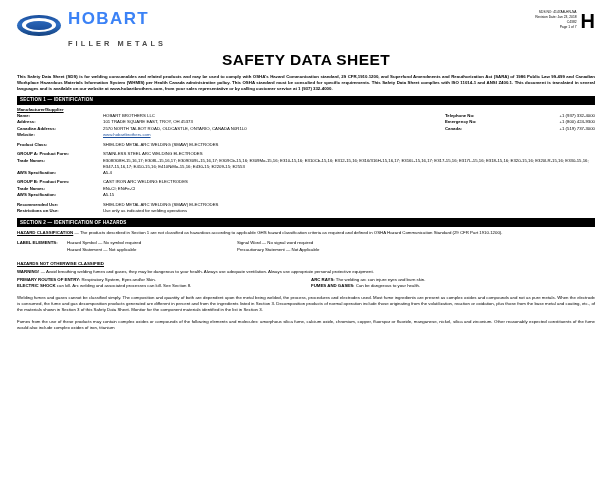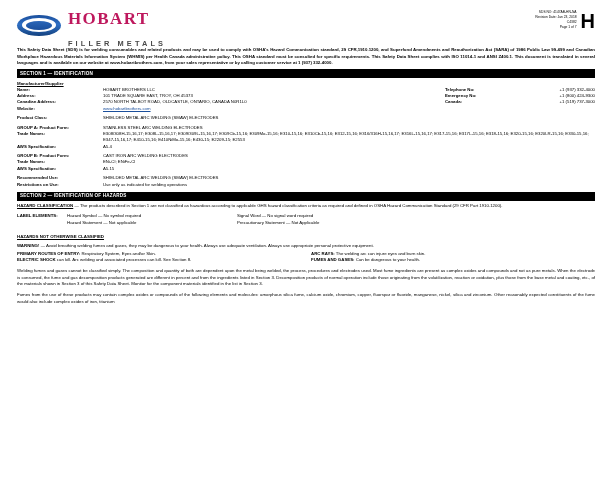--- a/index.html
+++ b/index.html
@@ -19,21 +19,21 @@
   .hdr{display:flex;align-items:flex-start;justify-content:space-between;}
   .logo-wrap{display:flex;align-items:center;gap:5px;}
   .logo-mark{width:46px;height:30px;position:relative;}
   .logo-mark .d1{position:absolute;left:0;top:1px;width:44px;height:21px;border-radius:50%;
       background:linear-gradient(180deg,#1b4f9c 0%, #2f6fc4 45%, #14427f 100%);}
   .logo-mark .d2{position:absolute;left:5px;top:4.5px;width:34px;height:14px;border-radius:50%;
       background:#ffffff;}
   .logo-mark .d3{position:absolute;left:9px;top:7px;width:26px;height:9px;border-radius:50%;
       background:linear-gradient(180deg,#2a66b8 0%, #1b4f9c 100%);}
   .logo-text{line-height:1;}
-  .logo-text .ln1{font-size:17px;font-weight:bold;letter-spacing:1.4px;color:#be185d;font-family:Liberation Serif, serif;}
+  .logo-text .ln1{font-size:17px;font-weight:bold;letter-spacing:1.4px;color:#3b82f6;}
   .logo-text .ln2{font-size:7.4px;font-weight:bold;letter-spacing:3.1px;color:#4a4a4a;margin-top:13px;}
   .hdr-right{text-align:right;display:flex;align-items:flex-start;gap:4px;}
   .hdr-meta{font-size:3.3px;line-height:1.5;text-align:right;}
   .hdr-letter{font-size:20px;font-weight:bold;line-height:0.9;margin-top:2px;}
 
   .title{
     text-align:center;font-size:15.5px;font-weight:bold;letter-spacing:.4px;
     margin-top:3px;margin-bottom:3px;
   }
 
@@ -90,20 +90,21 @@
         <div class="hdr-meta">
           <div>SDS NO:  4147AB-HN-NA</div>
           <div>Revision Date: Jan 23, 2018</div>
           <div>C4382</div>
           <div>Page 1 of 7</div>
         </div>
         <div class="hdr-letter">H</div>
       </div>
     </div>
 
+    <div class="title">SAFETY DATA SHEET</div>
 
     <div class="intro">This Safety Data Sheet (SDS) is for welding consumables and related products and may be used to comply with OSHA's Hazard Communication standard, 29 CFR,1910.1200, and Superfund Amendments and Reauthorization Act (SARA) of 1986 Public Law 99-499 and Canadian Workplace Hazardous Materials Information System (WHMIS) per Health Canada administrative policy. This OSHA standard must be consulted for specific requirements.  This Safety Data Sheet complies with ISO 11014-1 and ANSI Z400.1.  This document is translated in several languages and is available on our website at www.hobartbrothers.com, from your sales representative or by calling customer service at 1 (937) 332-4000.</div>
 
     <div class="secbar">SECTION 1 — IDENTIFICATION</div>
 
     <div class="underline-h">Manufacturer/Supplier</div>
 
     <div class="row-right">
       <div style="flex:1">
         <div class="kv">

